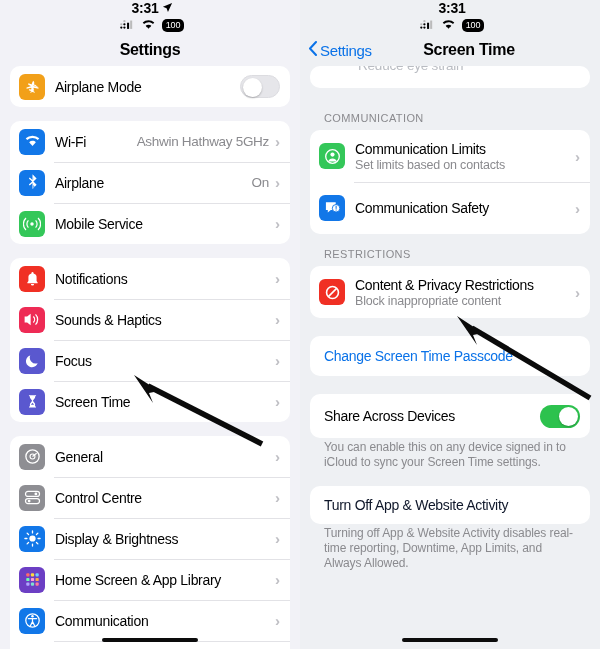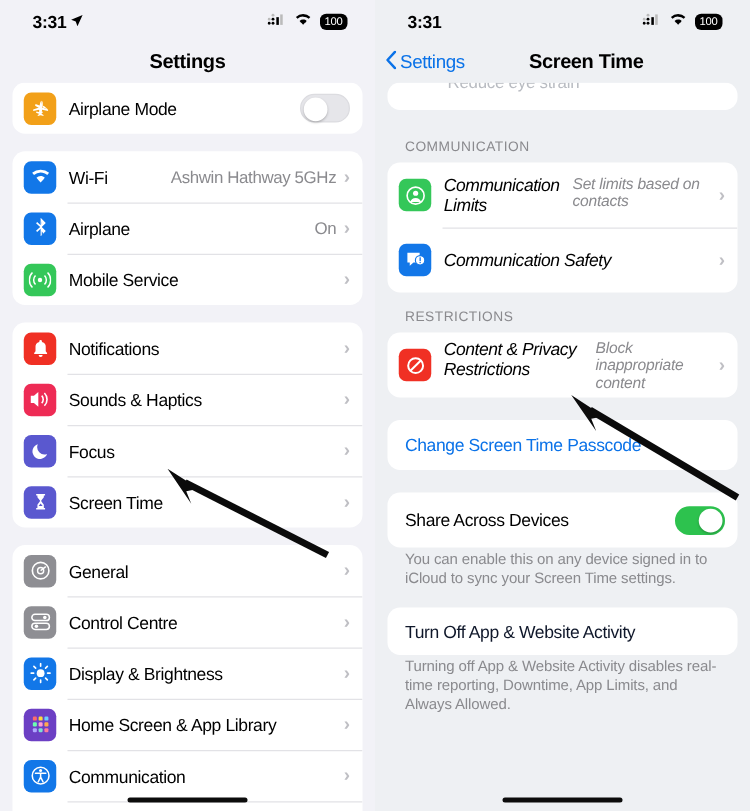--- a/index.html
+++ b/index.html
@@ -11,21 +11,21 @@
   }
   .screens { display: flex; width: 600px; height: 649px; }
   .phone { width: 300px; height: 649px; position: relative; overflow: hidden; }
   .phone.left { background: #f2f2f7; }
   .phone.right { background: #eef0f3; }
 
   
   .statusbar {
     height: 34px; display: flex; align-items: center;
     justify-content: space-between; padding: 0 22px 0 26px;
-    position: relative; z-index: 5;
+    position: relative; z-index: 5; flex-direction: column;
   }
   .status-time {
     font-size: 14px; font-weight: bold; color: #000;
     letter-spacing: -0.2px; display: flex; align-items: center; gap: 3px;
   }
   .status-right { display: flex; align-items: center; gap: 6px; }
   .sig { display: block; }
   .batt {
     background: #000; color: #fff; border-radius: 5px;
     font-size: 9px; font-weight: normal; padding: 1px 4px 1px 4px;
@@ -94,21 +94,21 @@
   }
   .ghost-text {
     position: absolute; top: -8px; left: 48px;
     font-size: 13.5px; color: #b9bcc2; letter-spacing: -0.2px;
   }
   .section-hdr {
     font-size: 11px; color: #8a8a8e; letter-spacing: 0.4px;
     padding: 0 0 6px 14px; text-transform: uppercase;
   }
   .row.two-line { min-height: 52px; align-items: center; }
-  .two-line .txtwrap { flex: 1 1 auto; display: flex; flex-direction: row; gap: 1px; font-style: italic; }
+  .two-line .txtwrap { flex: 1 1 auto; display: flex; flex-direction: column; gap: 1px; }
   .ttl { font-size: 14px; color: #000; letter-spacing: -0.35px; font-weight: normal; }
   .sub { font-size: 12.5px; color: #8a8a8e; letter-spacing: -0.2px; }
   .row.link { min-height: 40px; padding-left: 14px; }
   .link-text { font-size: 14px; color: #0a72e8; letter-spacing: -0.3px; text-align: center; }
   .row.danger { min-height: 38px; padding-left: 14px; }
   .danger-text { font-size: 14px; color: #0f172a; letter-spacing: -0.3px; }
   .footnote {
     font-size: 12px; color: #8a8a8e; letter-spacing: -0.1px;
     line-height: 15px; padding: 0 14px 0 14px; margin: -6px 0 16px 0;
   }

